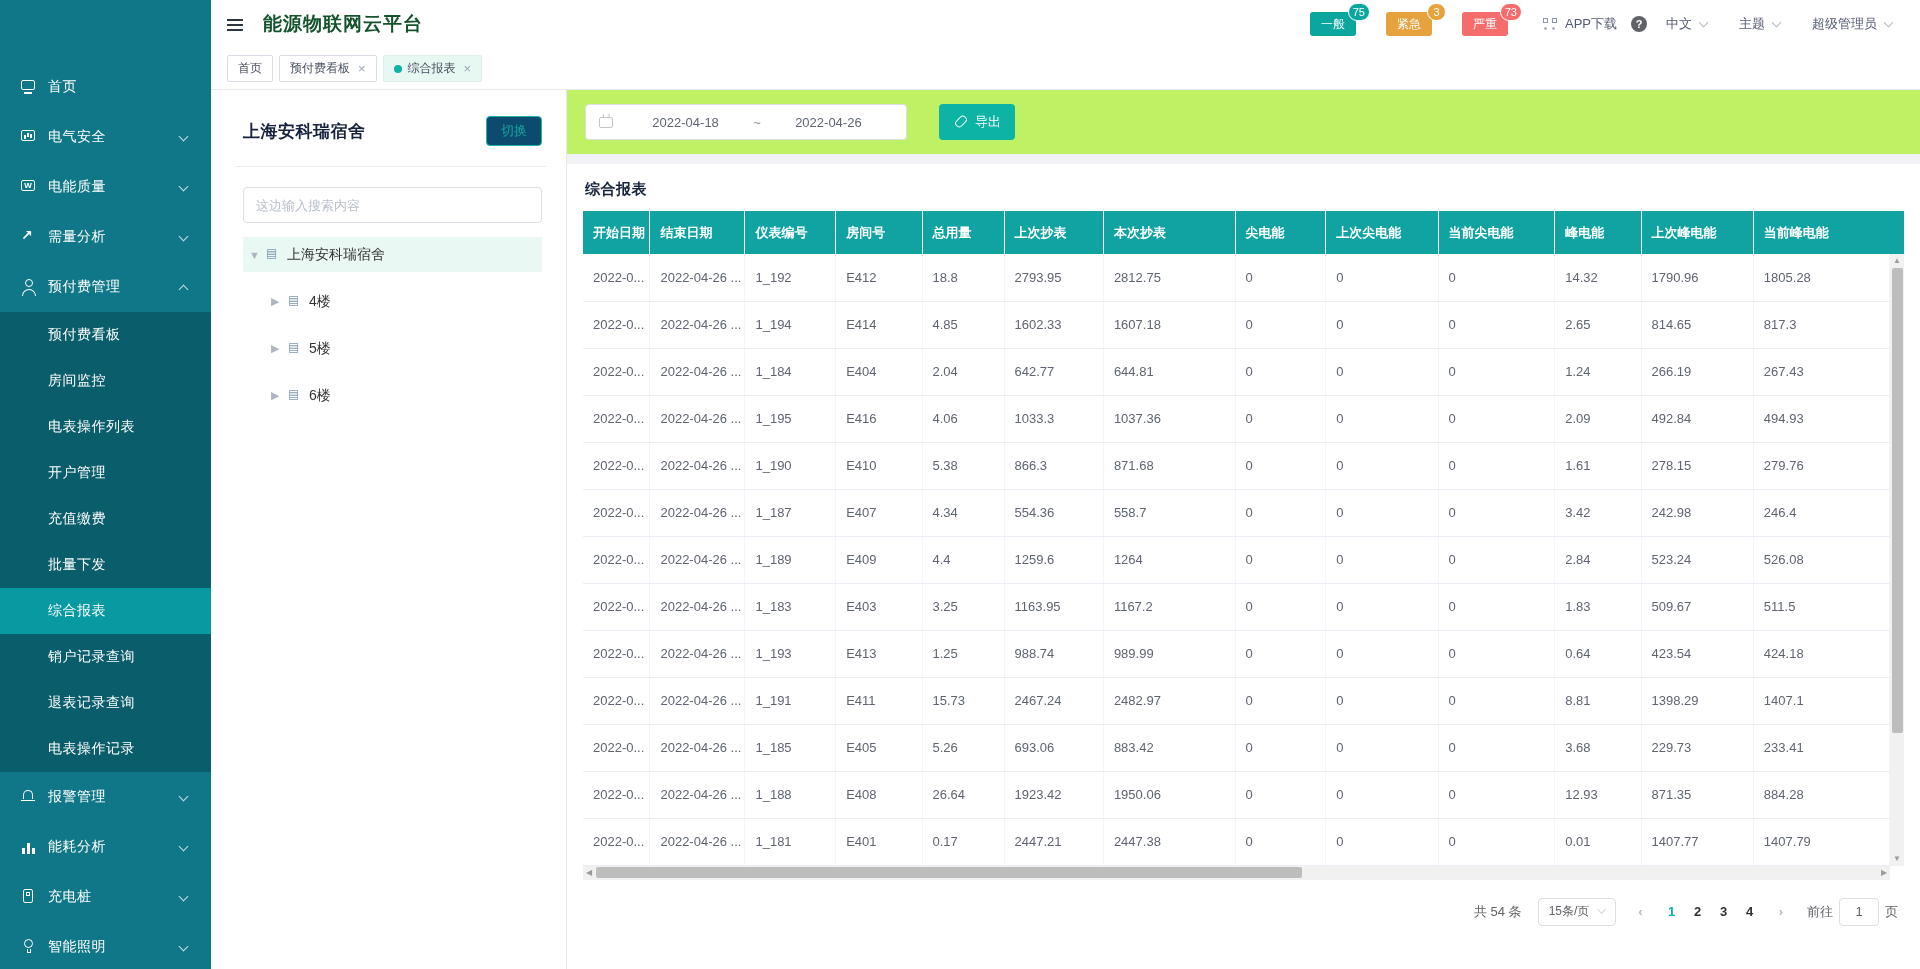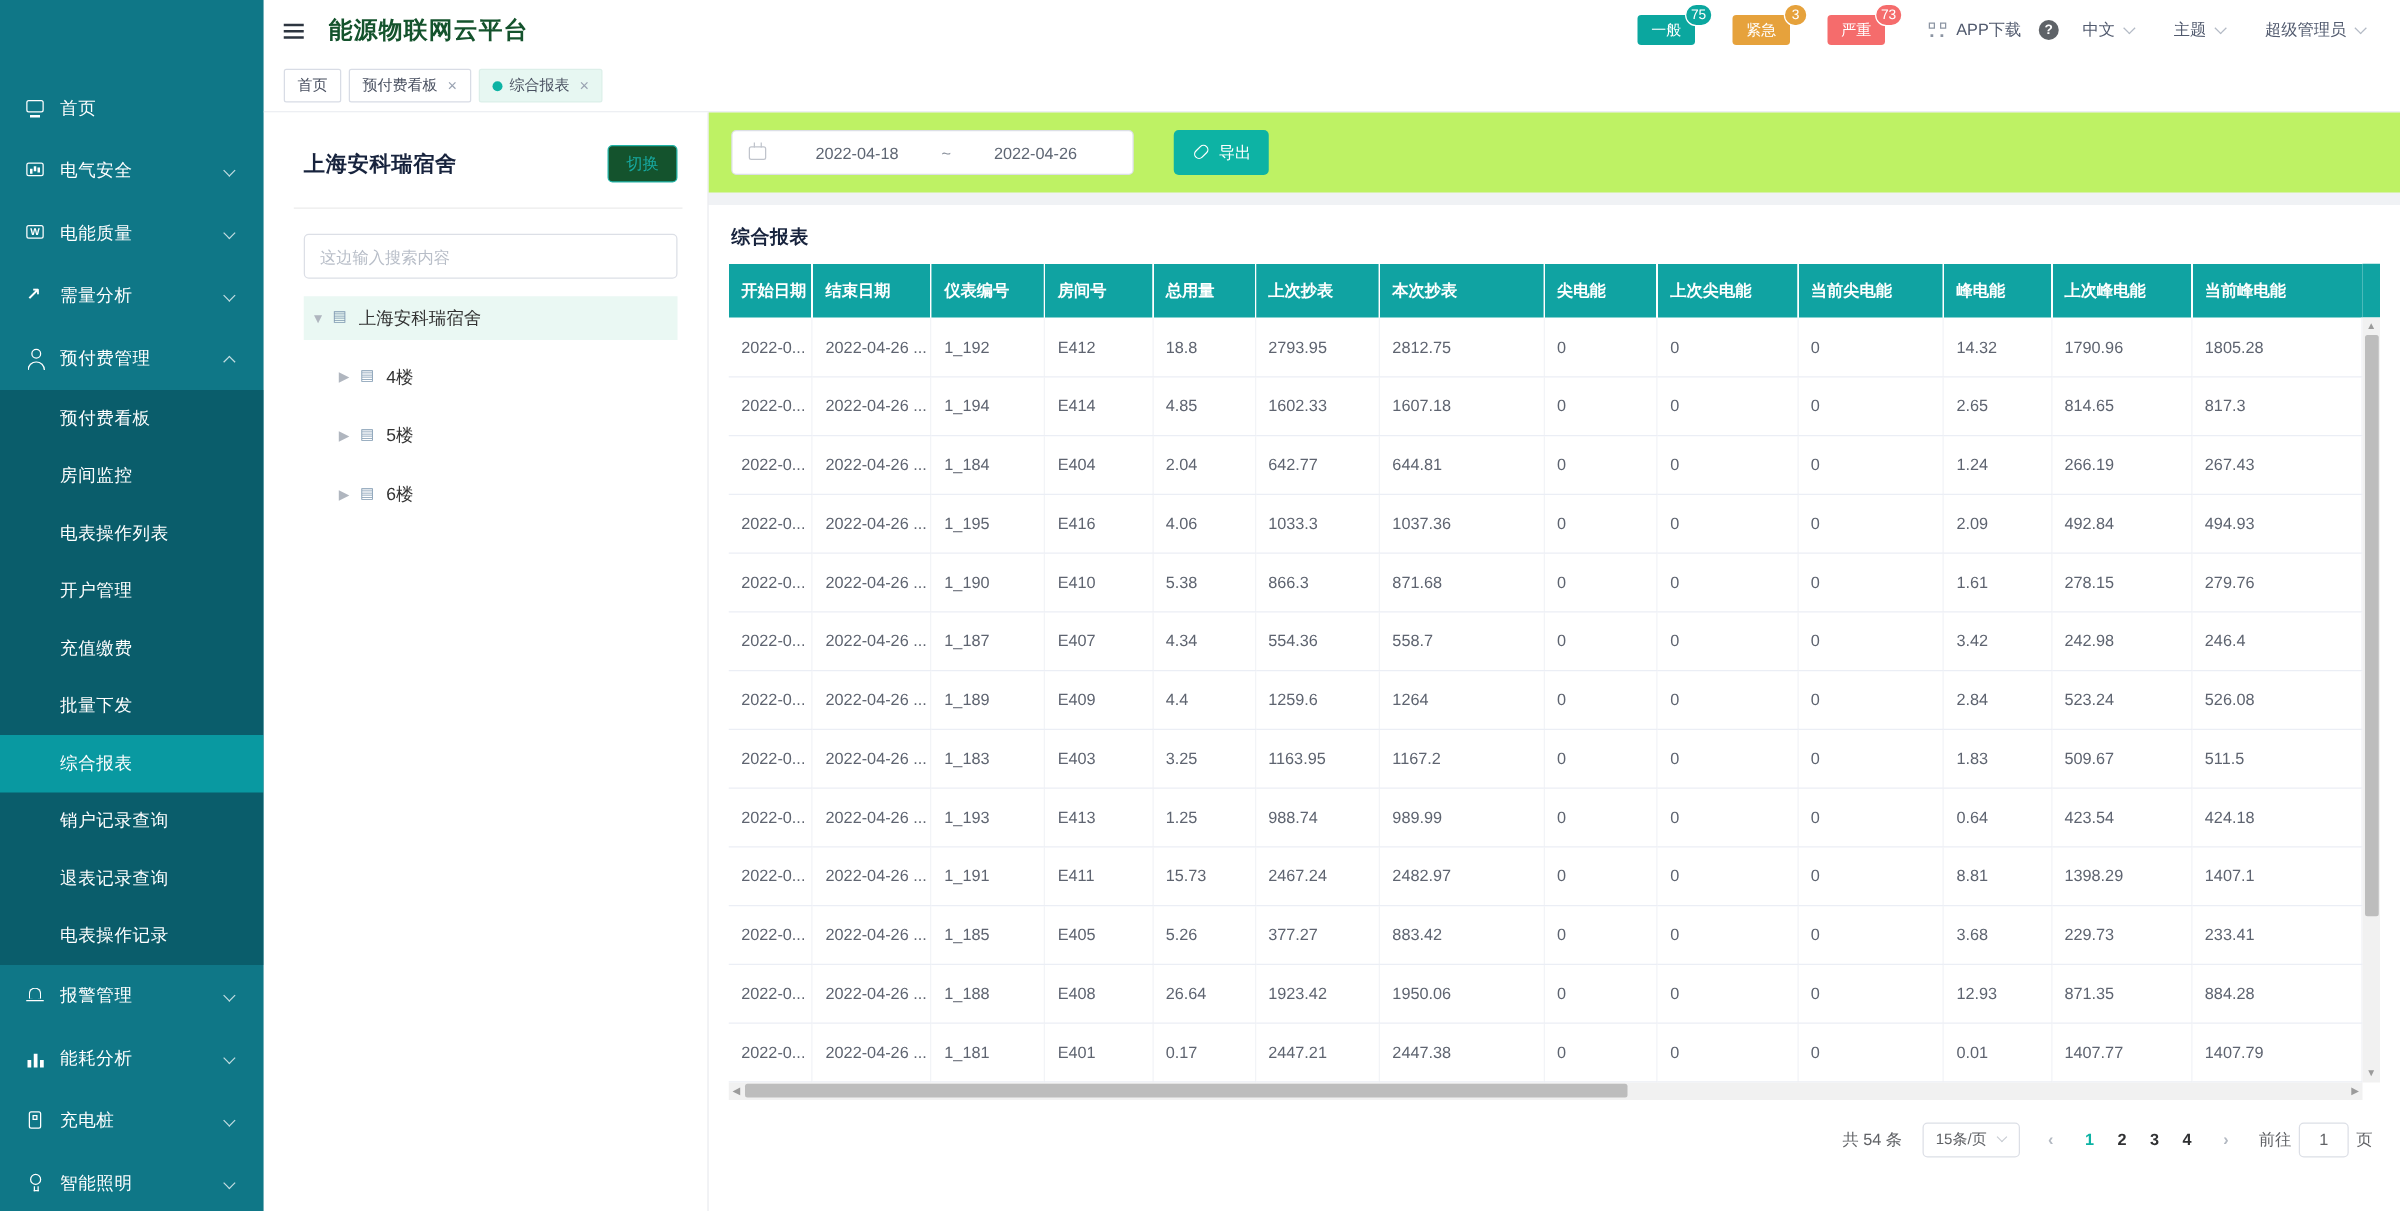--- a/index.html
+++ b/index.html
@@ -82,21 +82,21 @@
     border-radius:2px; font-size:12px; color:#495060; background:#fff; cursor:pointer; }
   .tab .dot { width:8px; height:8px; border-radius:50%; margin-right:6px; }
   .tab .x { margin-left:8px; color:#9aa3b2; font-size:13px; line-height:1; cursor:pointer; }
   .tab.active { background:#e7f7f2; border-color:#dcefe9; }
 
   
   .content { flex:1; display:flex; min-height:0; }
   .tree-panel { width:356px; flex:none; background:#fff; border-right:1px solid #e6e8ec; padding:26px 24px 0 32px; }
   .tp-head { display:flex; align-items:center; justify-content:space-between; }
   .tp-title { font-size:17px; font-weight:bold; color:#17233d; letter-spacing:.5px; }
-  .switch-btn { height:30px; padding:0 14px; background:#14532d; border:1px solid #20b3a6; color:#17a8a0;
+  .switch-btn { height:30px; padding:0 14px; background:#0c4a6e; border:1px solid #20b3a6; color:#17a8a0;
     font-size:13px; border-radius:4px; cursor:pointer;margin-left:22px; }
   .tp-divider { height:1px; background:#ececec; margin:20px -4px 20px -8px; }
   .tree-search { width:100%; height:36px; border:1px solid #dcdfe6; border-radius:4px; padding:0 12px;
     font-size:13px; color:#333; outline:none; font-family:inherit; }
   .tree-search::placeholder { color:#b8bec8; }
   .tree { margin-top:14px; font-size:14px; color:#333; }
   .tnode { display:flex; align-items:center; height:35px; cursor:pointer; padding-left:6px; }
   .tnode.selected { background:#eaf8f3; }
   .tnode .caret { width:16px; color:#b0b6bf; font-size:11px; flex:none; }
   .tnode .gi { margin-right:6px; width:16px; }
@@ -503,21 +503,21 @@
                     <td>8.81</td>
                     <td>1398.29</td>
                     <td>1407.1</td>
                   </tr>
                   <tr>
                     <td>2022-0...</td>
                     <td>2022-04-26 ...</td>
                     <td>1_185</td>
                     <td>E405</td>
                     <td>5.26</td>
-                    <td>377.27</td>
+                    <td>693.06</td>
                     <td>883.42</td>
                     <td>0</td>
                     <td>0</td>
                     <td>0</td>
                     <td>3.68</td>
                     <td>229.73</td>
                     <td>233.41</td>
                   </tr>
                   <tr>
                     <td>2022-0...</td>

